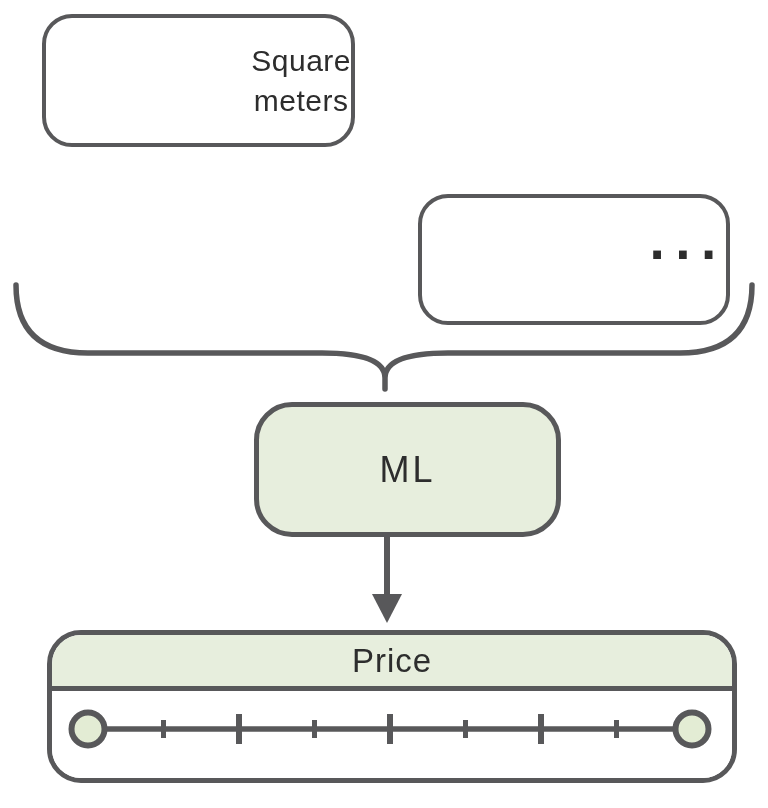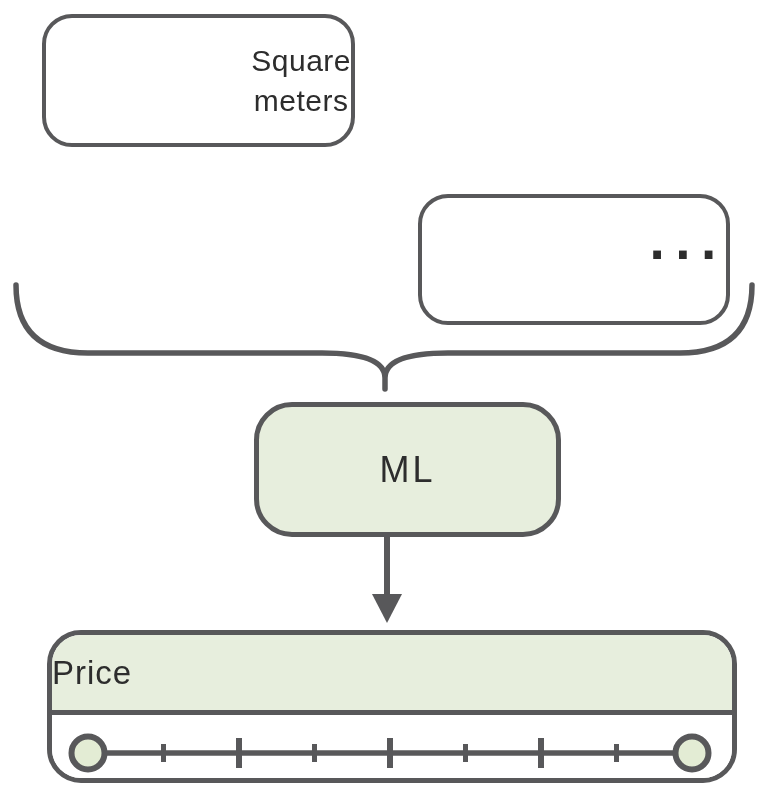--- a/index.html
+++ b/index.html
@@ -79,26 +79,26 @@
     left: 47px; top: 630px;
     width: 690px; height: 153px;
     background: #ffffff;
     border: 5px solid var(--border-gray);
     border-radius: 34px;
     overflow: hidden;
     display: flex;
     flex-direction: column;
   }
   .price-header {
-    height: 80px;
+    height: 56px;
     background: var(--accent-green);
     border-bottom: 5px solid var(--border-gray);
     display: flex;
     align-items: center;
-    justify-content: flex-start;
+    justify-content: center;
   }
   .price-header .label { font-size: 33px; letter-spacing: 1px; }
   .price-slider-area { position: relative; flex: 1; background: #ffffff; }
 
   .track  { stroke: var(--border-gray); stroke-width: 5.5; }
   .tick   { stroke: var(--border-gray); }
   .tick.small { stroke-width: 5; }
   .tick.large { stroke-width: 6; }
   .handle { fill: var(--circle-green); stroke: var(--border-gray); stroke-width: 6; }
 </style>

